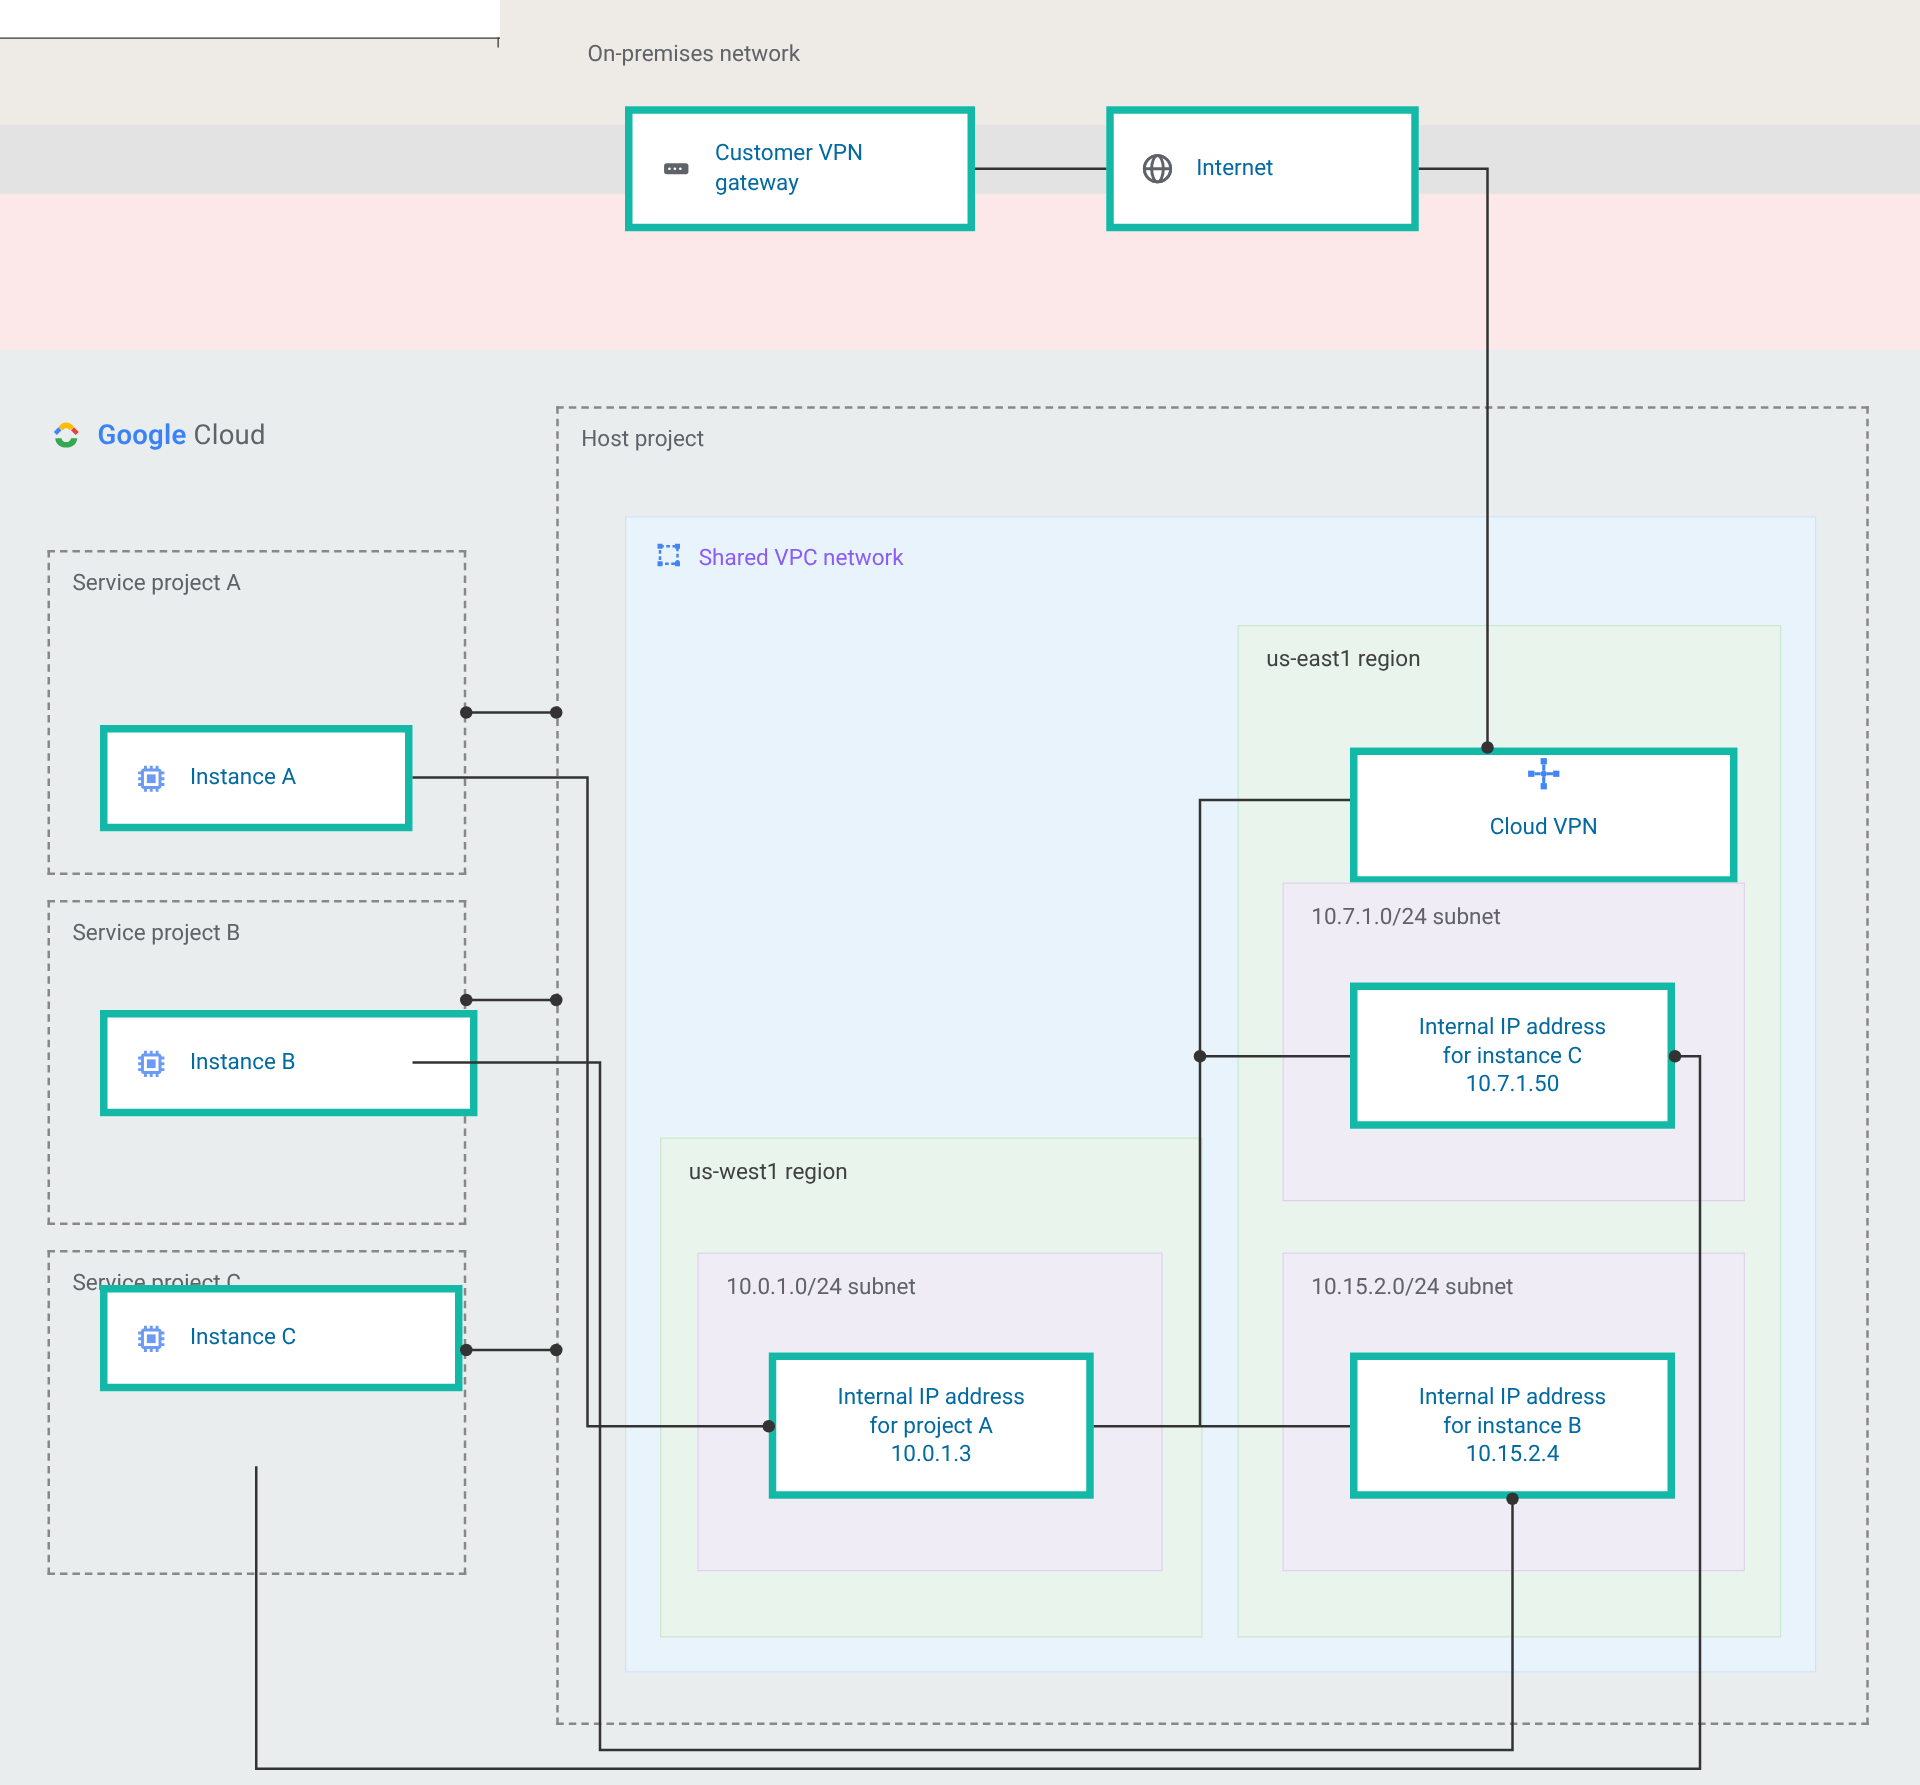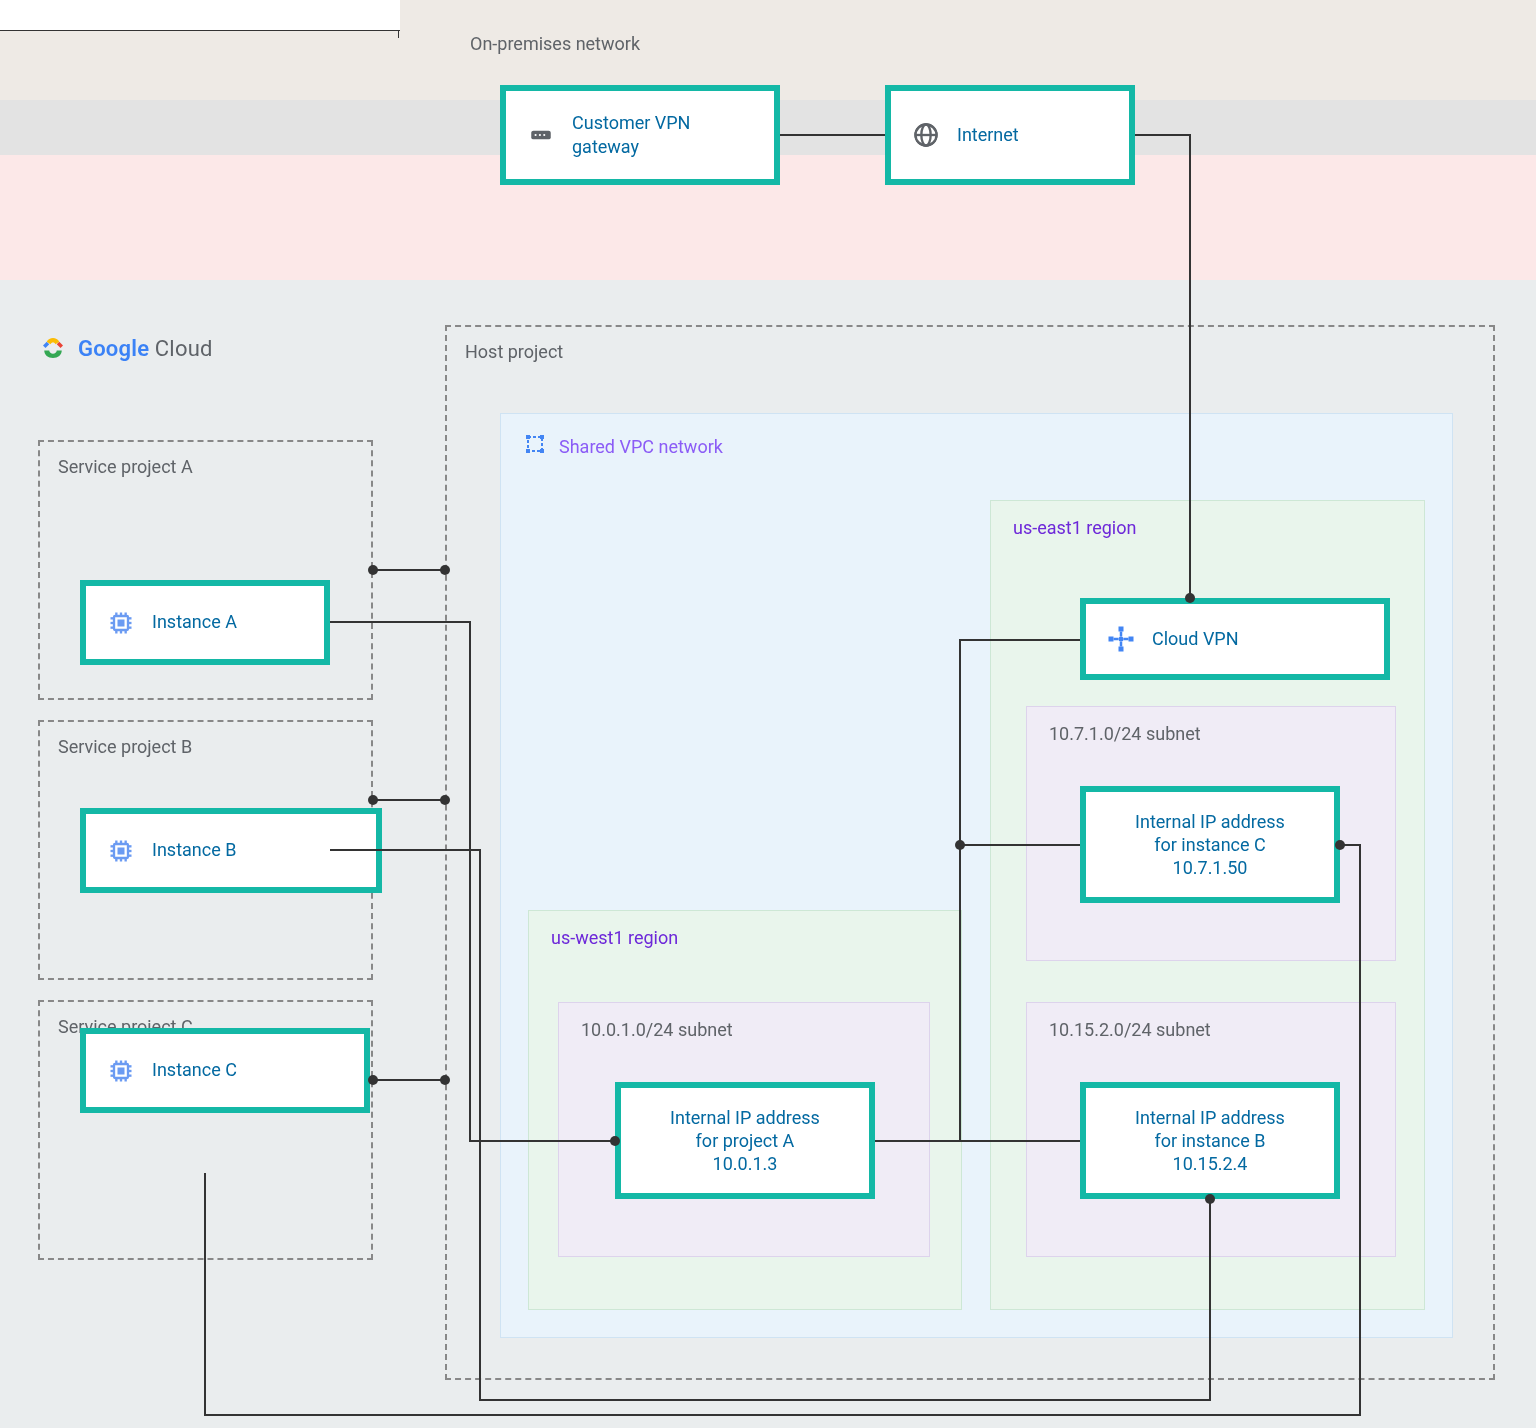--- a/index.html
+++ b/index.html
@@ -54,21 +54,21 @@
   
   .dashed { position:absolute; border:2px dashed #888; box-sizing:border-box; }
   .dashed > .title { position:absolute; top:14px; left:18px; color:#5f6368; font-size:18px; }
 
   
   .vpc { position:absolute; background:#E9F3FB; border:1px solid #CFE3F3; box-sizing:border-box; }
   .vpc-head { position:absolute; top:18px; left:22px; display:flex; align-items:center; gap:12px; color:#8b5cf6; font-size:18px; }
 
   
   .region { position:absolute; background:#E9F5EC; border:1px solid #CDE7D5; box-sizing:border-box; }
-  .region > .title { position:absolute; top:16px; left:22px; color:#6d28d9; font-size:18px; }
+  .region > .title { position:absolute; top:16px; left:22px; color:#404040; font-size:18px; }
 
   
   .subnet { position:absolute; background:#F0ECF6; border:1px solid #DDD3EC; box-sizing:border-box; }
   .subnet > .title { position:absolute; top:16px; left:22px; color:#5f6368; font-size:18px; }
 
   
   svg.wires { position:absolute; top:0; left:0; width:1536px; height:1428px; pointer-events:none; }
   .wire { stroke:#333; stroke-width:2; fill:none; }
   .dot  { fill:#333; }
 </style>
@@ -218,21 +218,21 @@
           </svg>
       </span>
       <span>Shared VPC network</span>
     </div>
   </div>
 
   <div class="region" style="top:500px; left:990px; width:435px; height:810px;">
     <span class="title">us-east1 region</span>
   </div>
 
-  <div class="node" style="top:598px; left:1080px; width:310px; height:82px;">
+  <div class="node" style="top:598px; left:1080px; width:310px; height:109px;flex-direction:column;">
     <span class="iconbox">
       <svg viewBox="0 0 24 24" width="30" height="30">
           <rect x="10" y="2" width="4" height="4" fill="#4285F4"></rect>
           <rect x="10" y="18" width="4" height="4" fill="#4285F4"></rect>
           <rect x="18" y="10" width="4" height="4" fill="#4285F4"></rect>
           <rect x="2" y="10" width="4" height="4" fill="#4285F4"></rect>
           <circle cx="12" cy="12" r="2" fill="#4285F4"></circle>
           <g stroke="#4285F4" stroke-width="2">
             <line x1="12" y1="6" x2="12" y2="10"></line>
             <line x1="12" y1="14" x2="12" y2="18"></line>

